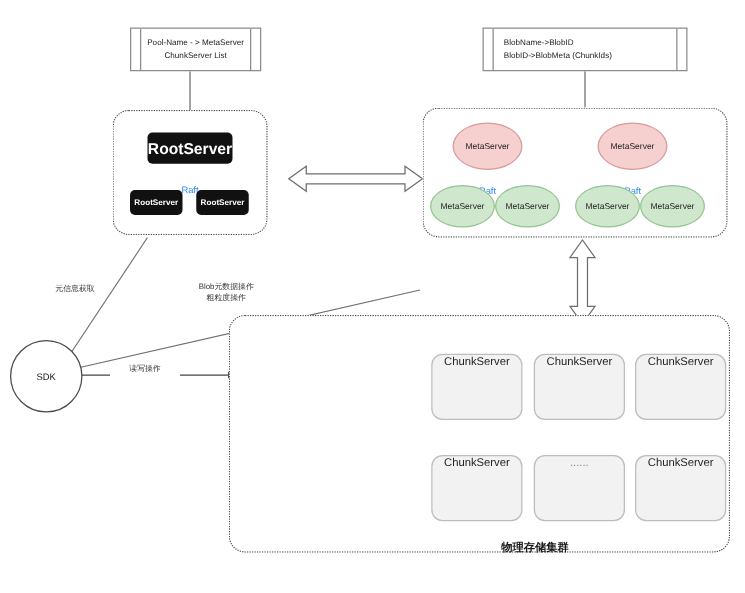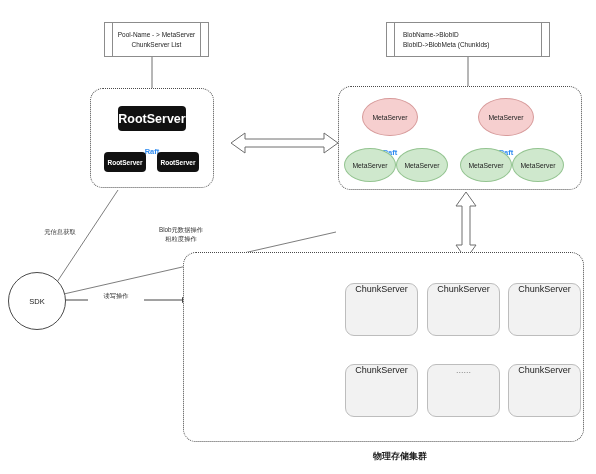--- a/index.html
+++ b/index.html
@@ -17,21 +17,21 @@
   .legend .txt.l{align-items:flex-start;padding-left:8px;}
 
   
   .cluster{border:1.6px dotted #4a4a4a;border-radius:13px;background:#fff;}
 
   
   .rsnode{background:#111;color:#fff;border-radius:4px;display:flex;
           align-items:center;justify-content:center;font-weight:bold;}
   .rs-main{font-size:12.5px;}
   .rs-sub{font-size:6.5px;font-weight:bold;}
-  .raft{color:#2e8bf0;font-size:7.5px;font-weight:bold;}
+  .raft{color:#2e8bf0;font-size:7.5px;font-weight:normal;}
 
   
   .ms{border-radius:50%;display:flex;align-items:center;justify-content:center;
       font-size:6.8px;color:#222;}
   .ms.leader{background:#f6cfcf;border:1px solid #d79a9a;}
   .ms.follower{background:#cfe8cd;border:1px solid #94c491;}
 
   
   .sdk{border:1px solid #4a4a4a;border-radius:50%;background:#fff;
        display:flex;align-items:center;justify-content:center;font-size:7.5px;}
@@ -252,15 +252,15 @@
 <div class="abs csc" style="left:345px;top:364px;width:73px;height:53px;">
   <span>ChunkServer</span>
 </div>
 <div class="abs csc" style="left:427px;top:364px;width:73px;height:53px;color:#888;">
   <span>......</span>
 </div>
 <div class="abs csc" style="left:508px;top:364px;width:73px;height:53px;">
   <span>ChunkServer</span>
 </div>
 
-<div class="abs clusterlabel" style="left:345px;top:450px;width:110px;">
+<div class="abs clusterlabel" style="left:345px;top:432px;width:110px;text-align:right;">
   <span>物理存储集群</span>
 </div>
 
 </body></html>

